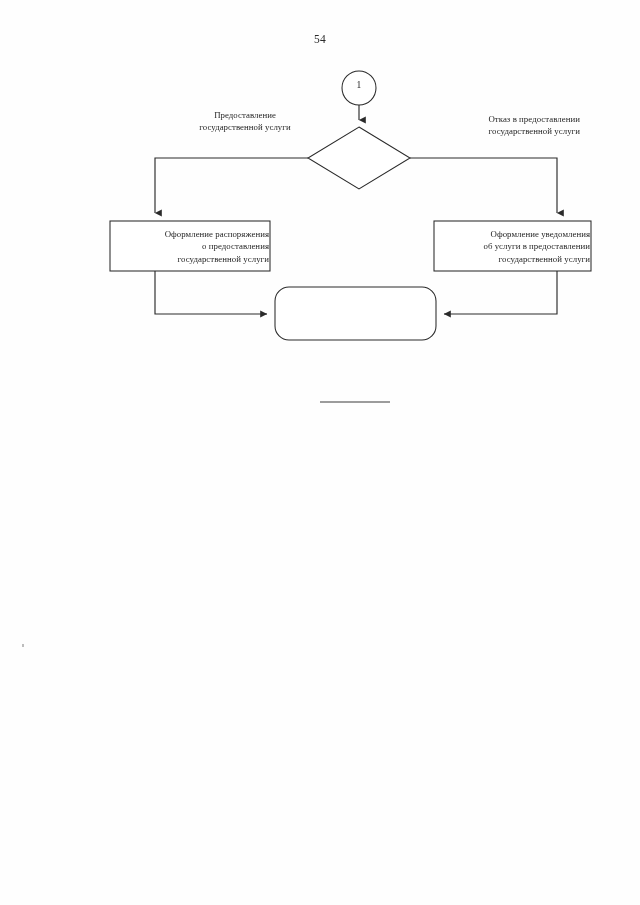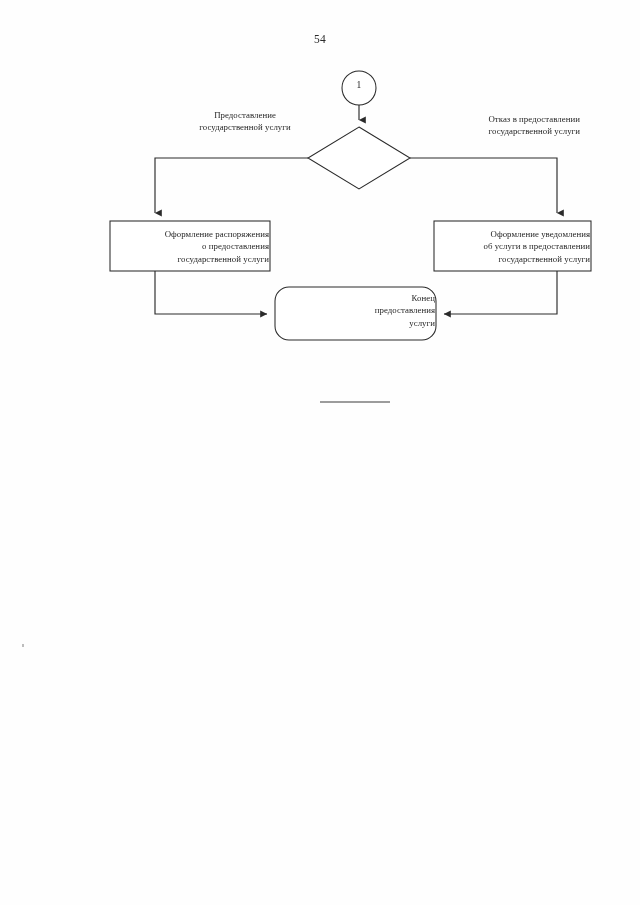--- a/index.html
+++ b/index.html
@@ -181,19 +181,14 @@
     <div>о предоставления</div>
     <div>государственной услуги</div>
   </div>
 
   <div class="node-text" id="box-right-text">
     <div>Оформление уведомления</div>
     <div>об услуги в предоставлении</div>
     <div>государственной услуги</div>
   </div>
 
-  <div class="node-text" id="terminator-text">
-    <div>Конец</div>
-    <div>предоставления</div>
-    <div>услуги</div>
-  </div>
 
 </div>
 
 </body></html>

